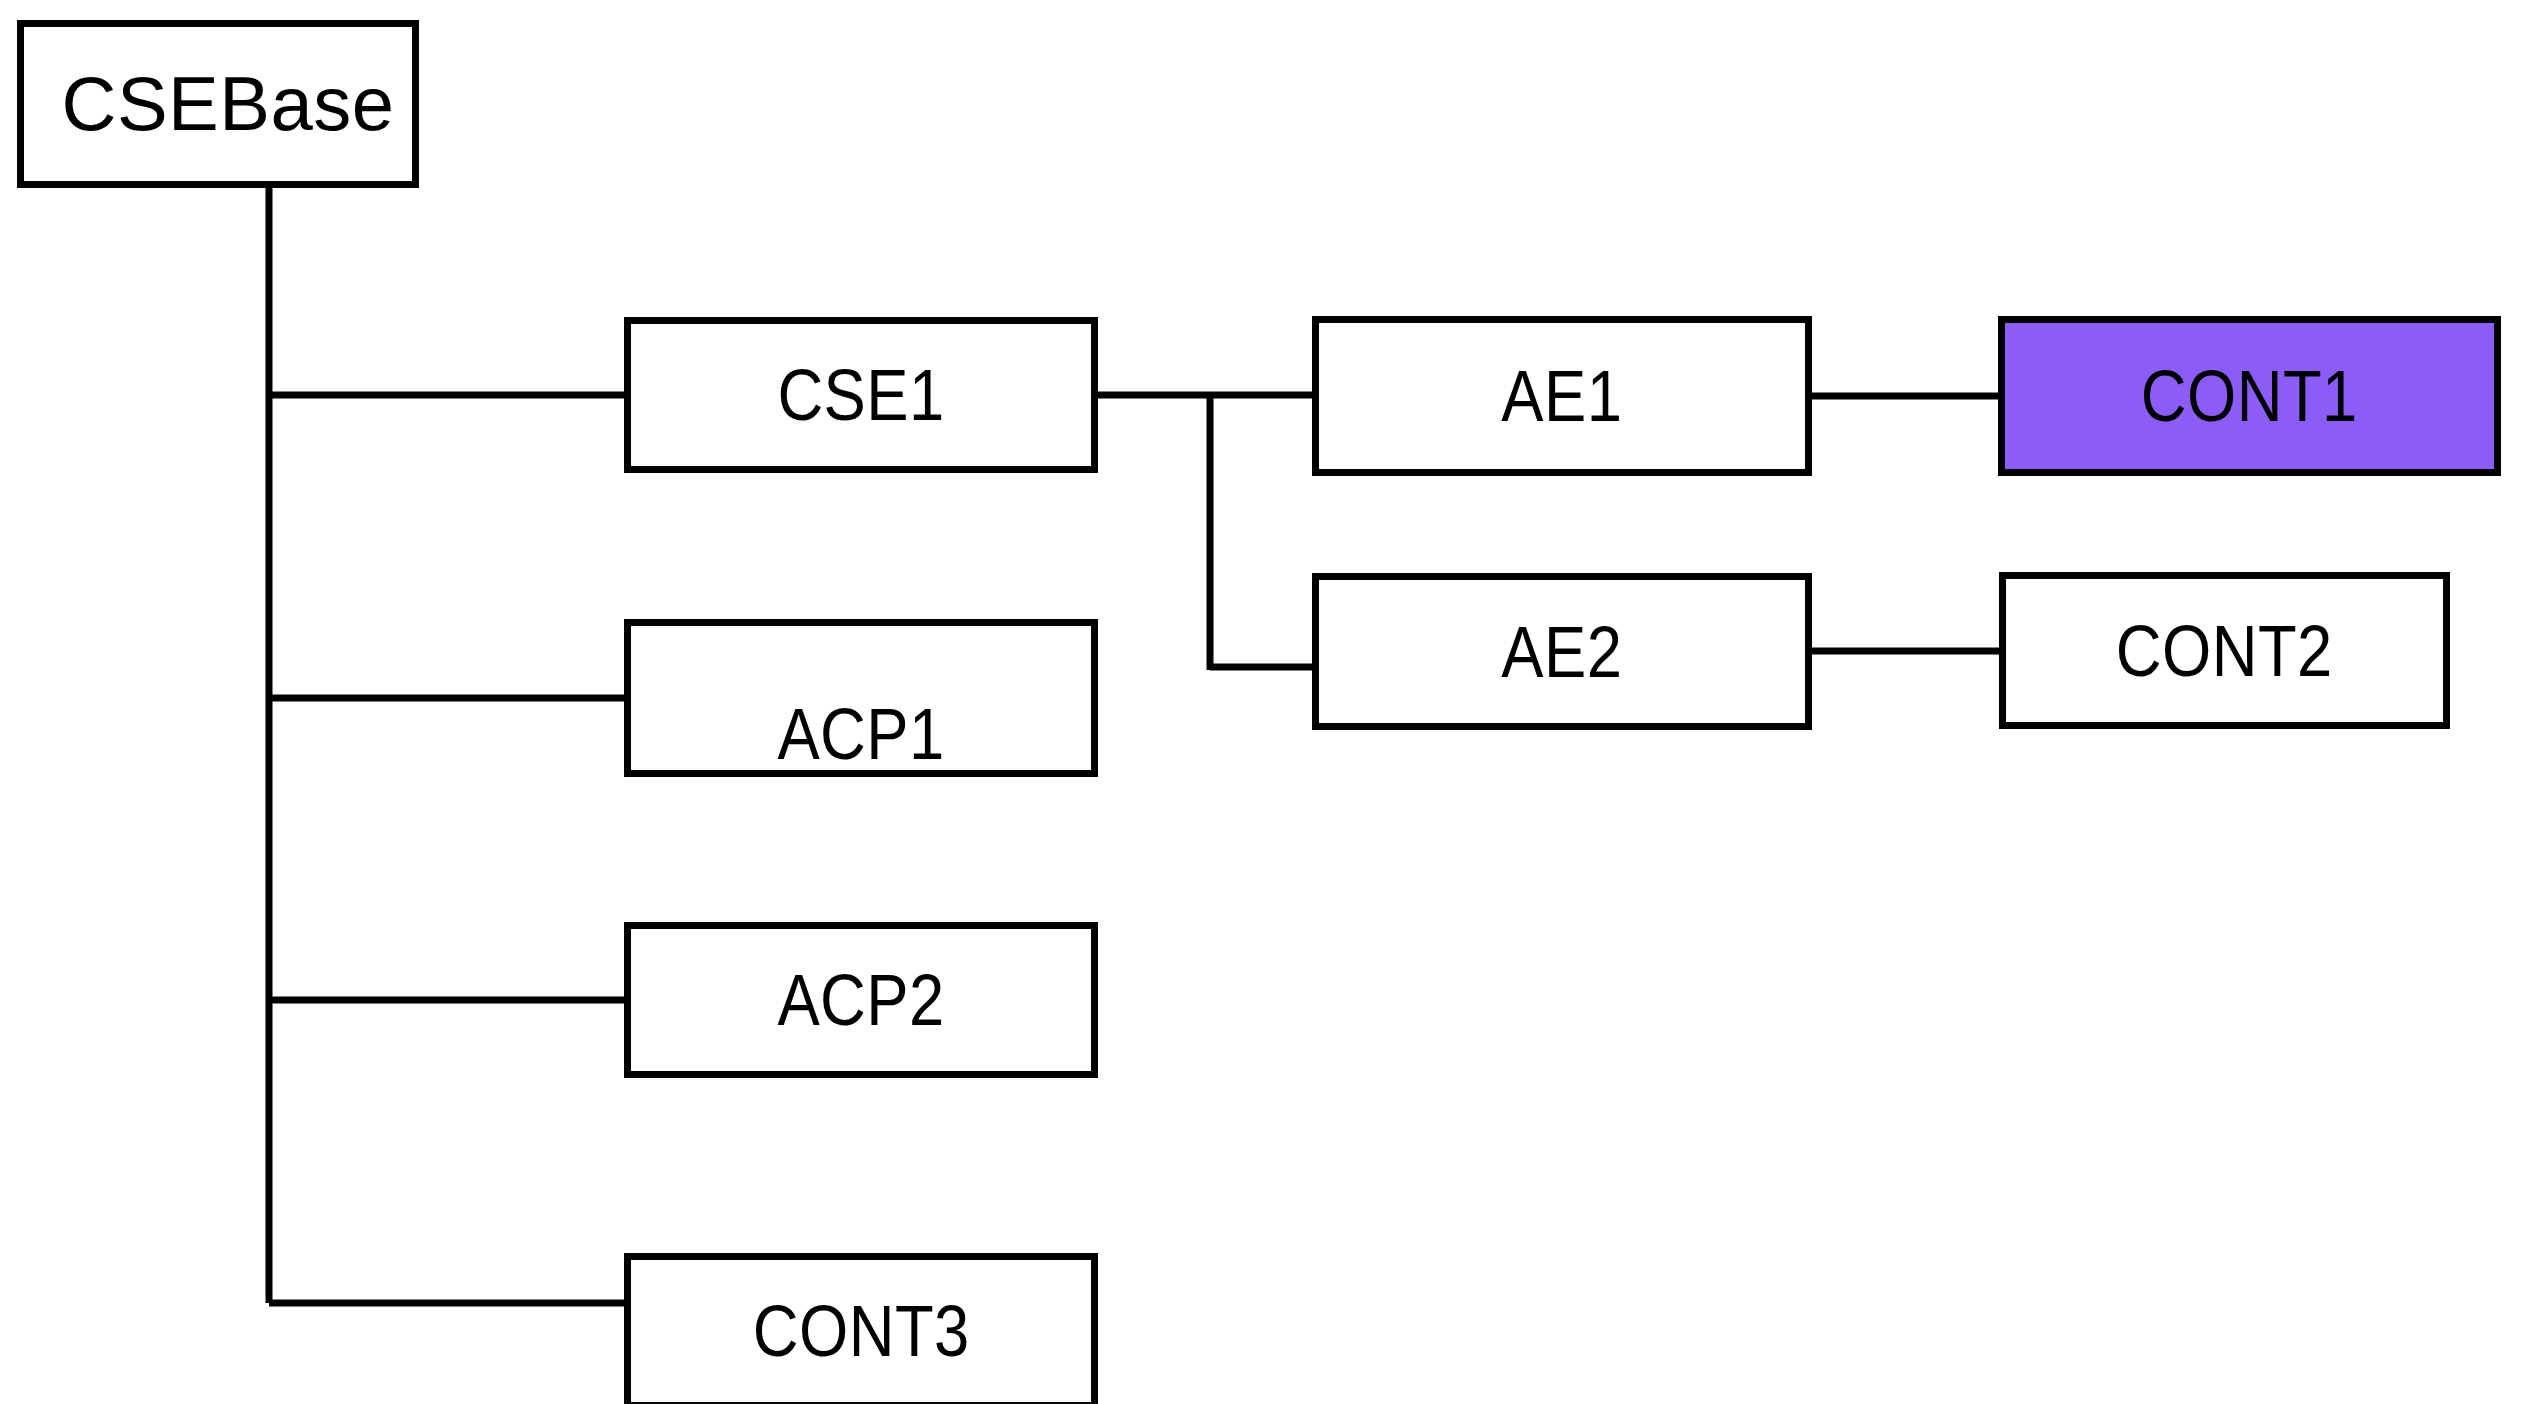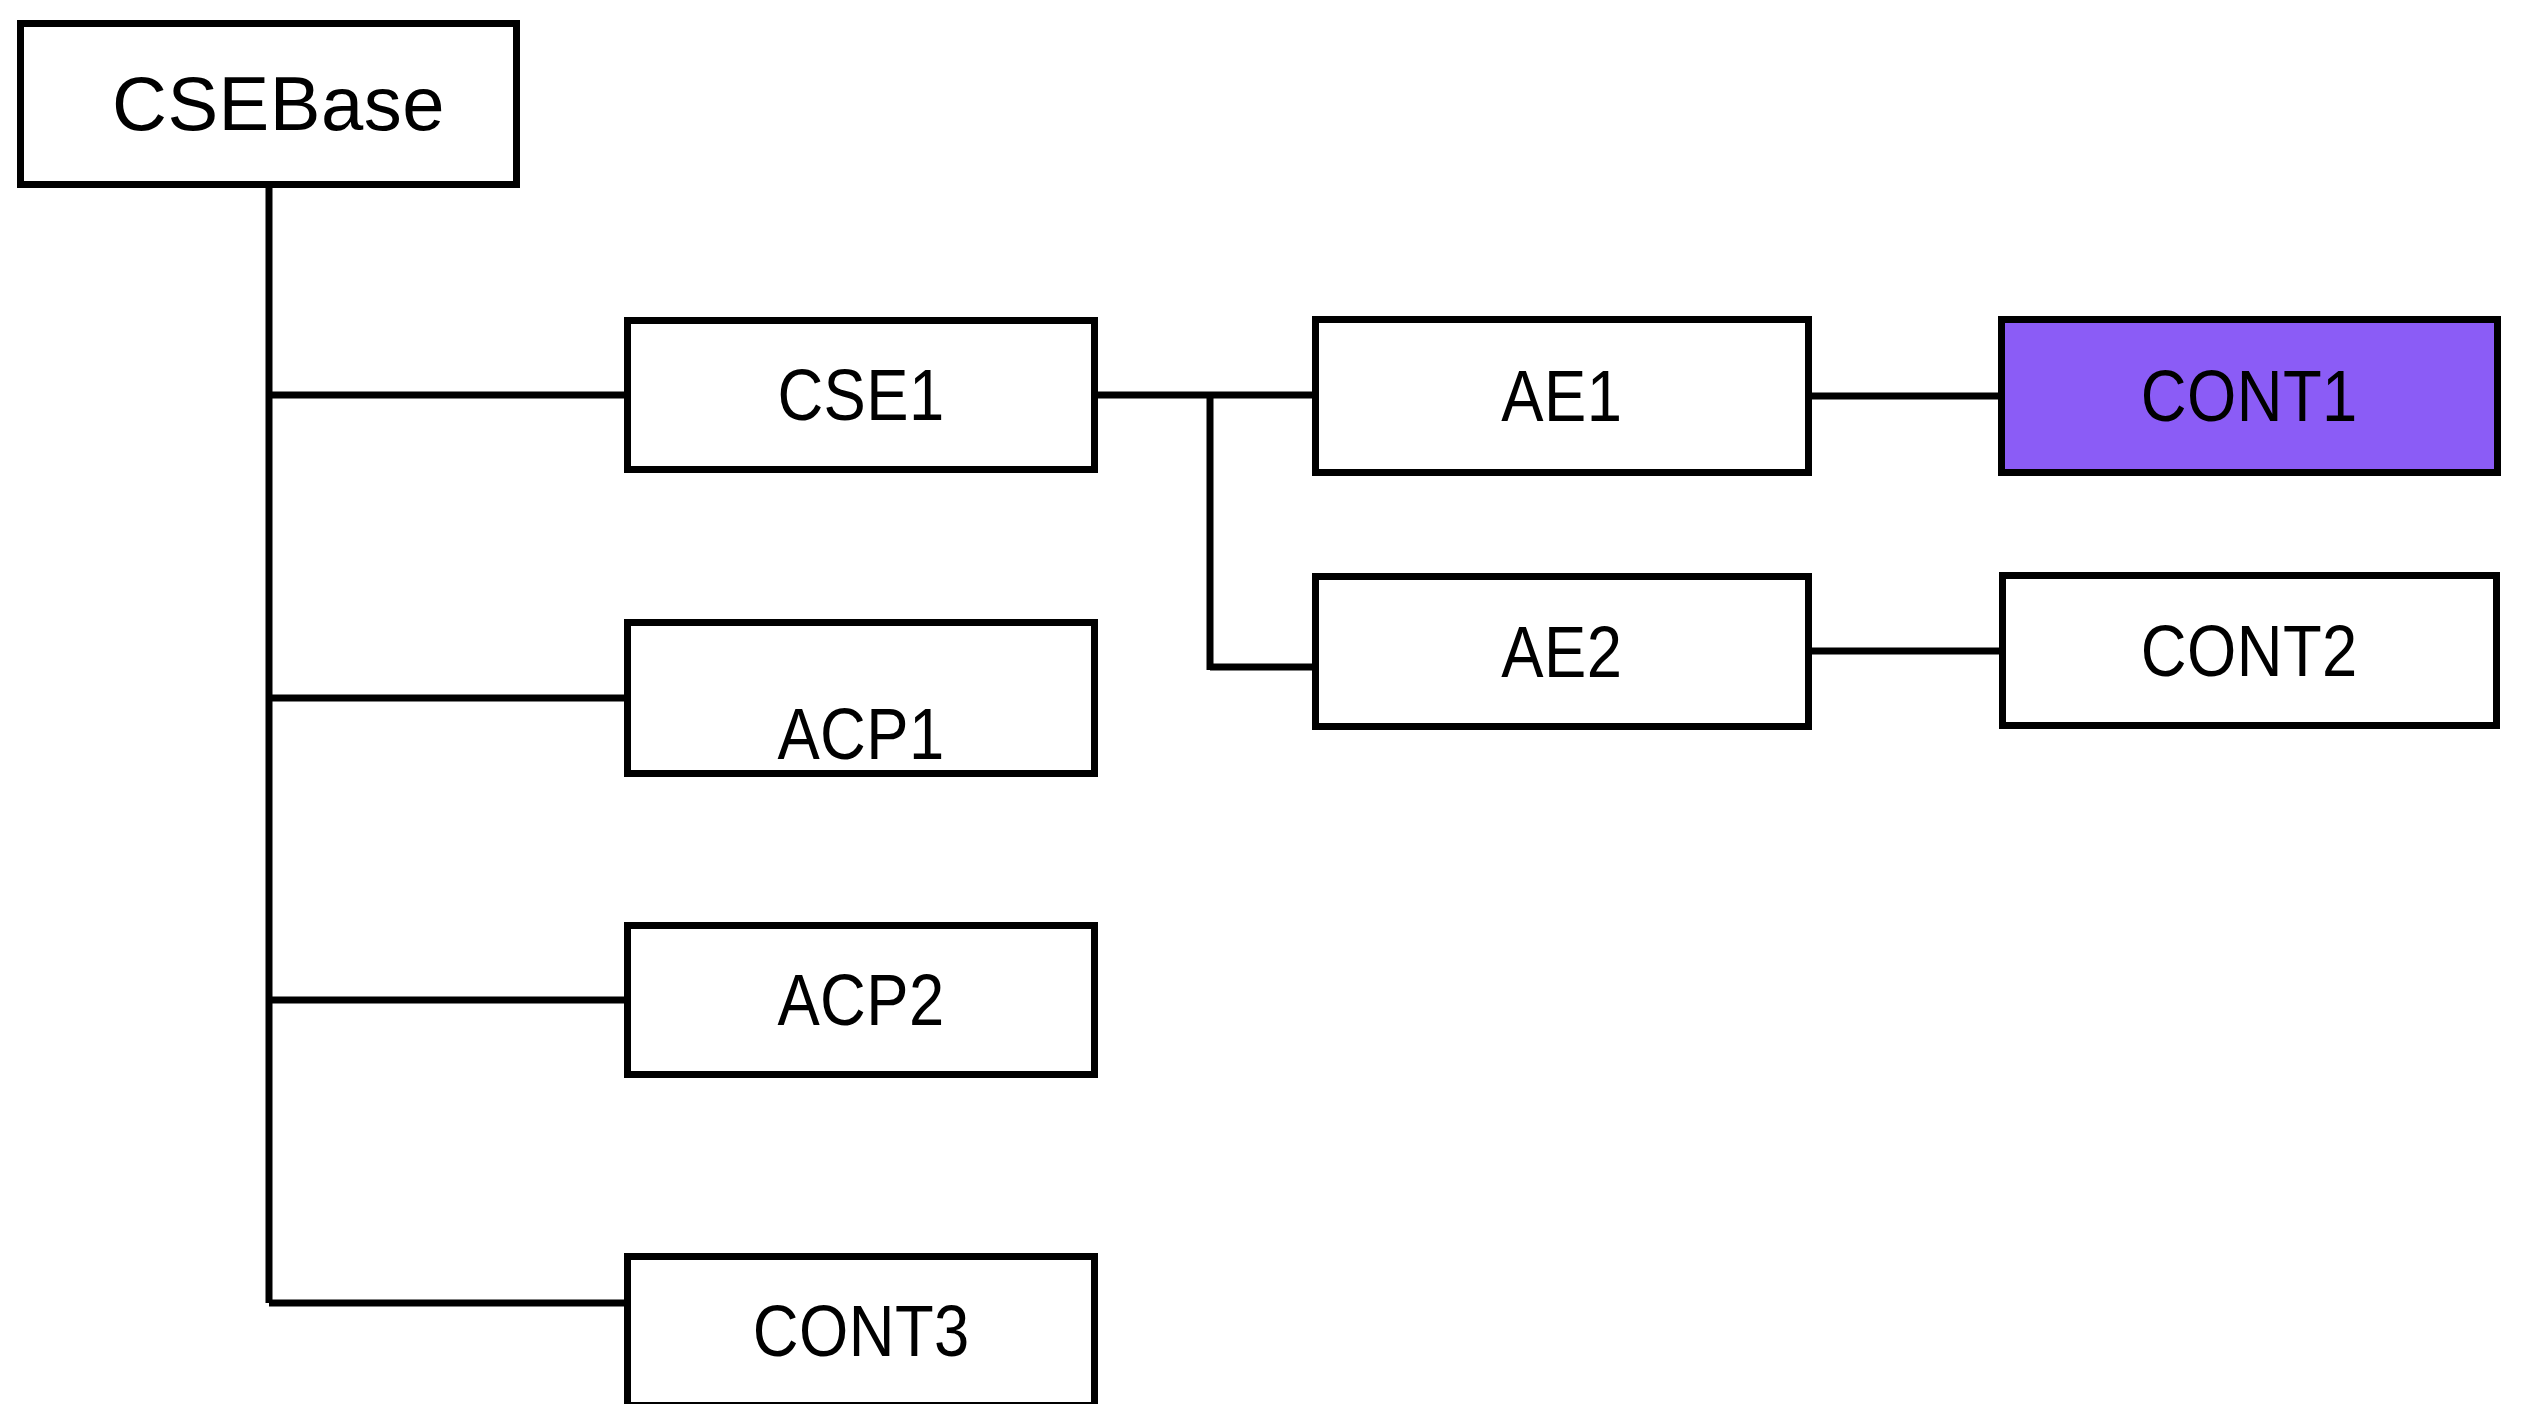--- a/index.html
+++ b/index.html
@@ -81,21 +81,21 @@
       <line x1="1210" y1="395" x2="1312" y2="395"></line>
 
       <line x1="1210" y1="667" x2="1312" y2="667"></line>
 
       <line x1="1812" y1="396" x2="1998" y2="396"></line>
 
       <line x1="1812" y1="651" x2="1999" y2="651"></line>
     </g>
   </svg>
 
-  <div class="node-box" style="left:17px; top:20px; width:503px; height:168px;padding-left:20px;">
+  <div class="node-box" style="left:17px; top:20px; width:402px; height:168px;padding-left:20px;">
     <span class="node-label root">CSEBase</span>
   </div>
 
   <div class="node-box" style="left:624px; top:317px; width:474px; height:156px;align-items:center;">
     <span class="node-label condensed">CSE1</span>
   </div>
 
   <div class="node-box" style="left:624px; top:619px; width:474px; height:158px;align-items:flex-end;">
     <span class="node-label condensed">ACP1</span>
   </div>
@@ -113,17 +113,17 @@
   </div>
 
   <div class="node-box" style="left:1312px; top:573px; width:500px; height:157px;">
     <span class="node-label condensed">AE2</span>
   </div>
 
   <div class="node-box filled" style="left:1998px; top:316px; width:503px; height:160px;">
     <span class="node-label condensed">CONT1</span>
   </div>
 
-  <div class="node-box" style="left:1999px; top:572px; width:501px; height:157px;">
+  <div class="node-box" style="left:1999px; top:572px; width:451px; height:157px;">
     <span class="node-label condensed">CONT2</span>
   </div>
 
 </div>
 
 </body></html>

